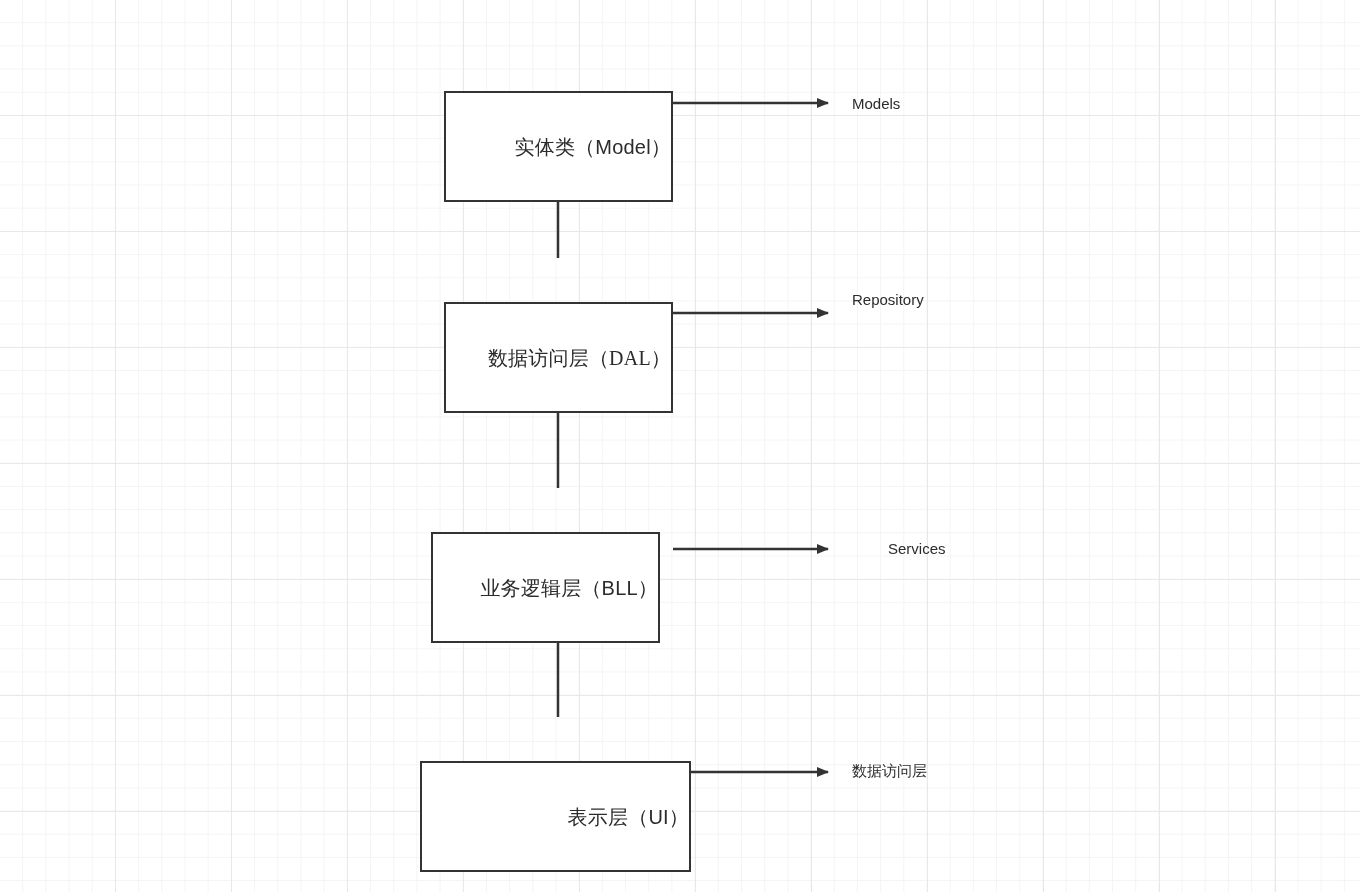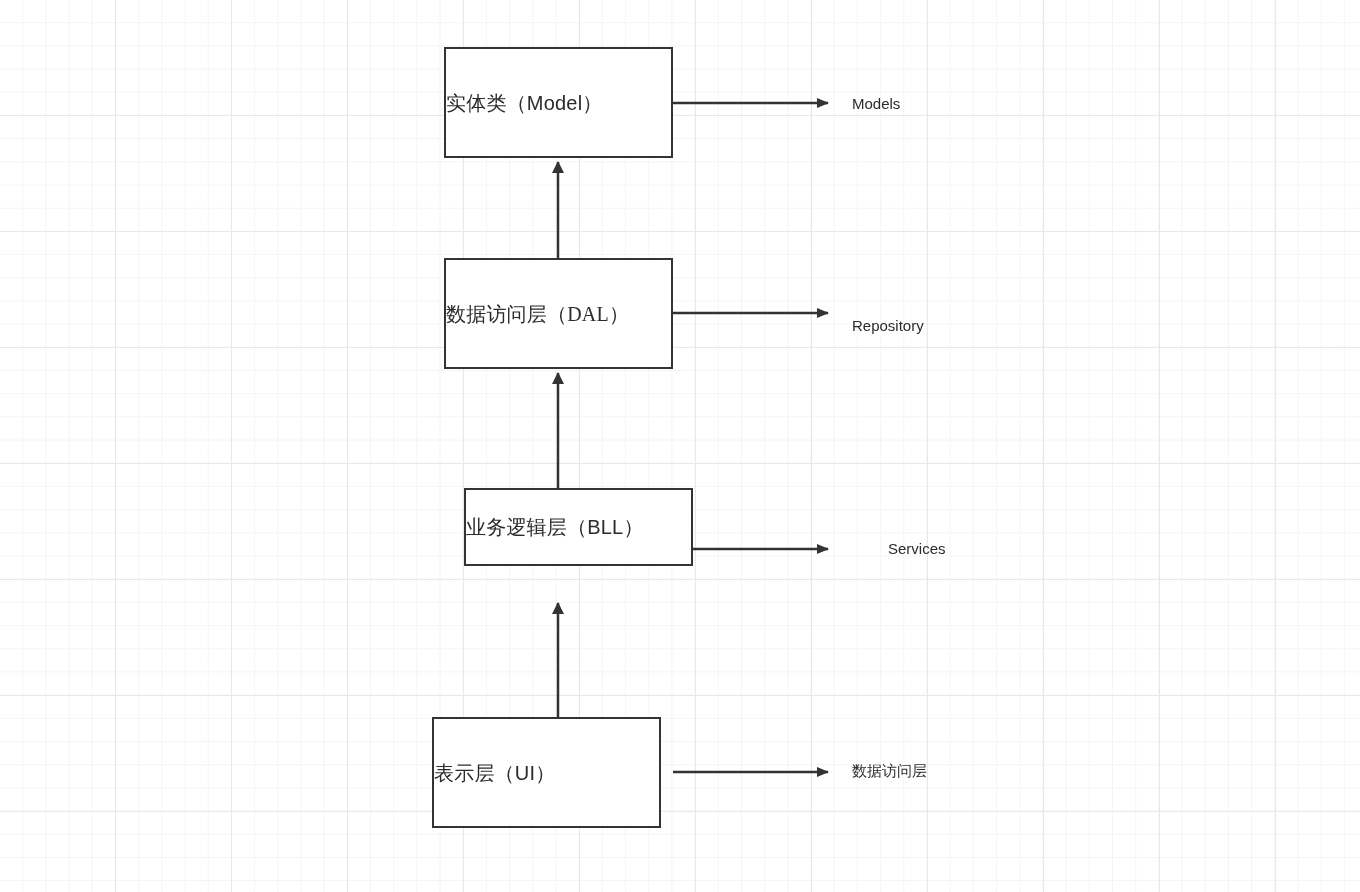--- a/index.html
+++ b/index.html
@@ -28,21 +28,22 @@
     font-family: "Liberation Sans", "DejaVu Sans", sans-serif;
   }
 
   .node {
     position: absolute;
     box-sizing: border-box;
     background: #ffffff;
     border: 2px solid #333333;
     display: flex;
     align-items: center;
-    justify-content: flex-start;
+    justify-content: flex-end;
+    margin-top: 44px;
   }
   .node-label {
     font-size: 20px;
     color: #2b2b2b;
     letter-spacing: 0.2px;
     line-height: 1.2;
     white-space: nowrap;
   }
 
   .side-label {
@@ -102,29 +103,29 @@
   </svg>
 
   <div class="node" style="left:444px; top:47px; width:229px; height:111px;">
     <span class="node-label">实体类（Model）</span>
   </div>
 
   <div class="node" style="left:444px; top:258px; width:229px; height:111px;font-family:Liberation Serif, serif;">
     <span class="node-label">数据访问层（DAL）</span>
   </div>
 
-  <div class="node" style="left:464px; top:488px; width:229px; height:78px;">
+  <div class="node" style="left:431px; top:488px; width:229px; height:111px;">
     <span class="node-label">业务逻辑层（BLL）</span>
   </div>
 
-  <div class="node" style="left:432px; top:717px; width:229px; height:111px;">
+  <div class="node" style="left:420px; top:717px; width:271px; height:111px;">
     <span class="node-label">表示层（UI）</span>
   </div>
 
   <div class="side-label" style="left:852px; top:96px;">Models</div>
 
-  <div class="side-label" style="left:852px; top:318px;">Repository</div>
+  <div class="side-label" style="left:852px; top:292px;">Repository</div>
 
   <div class="side-label" style="left:888px; top:541px;">Services</div>
 
   <div class="side-label" style="left:852px; top:763px;">数据访问层</div>
 
 </div>
 
 </body></html>

